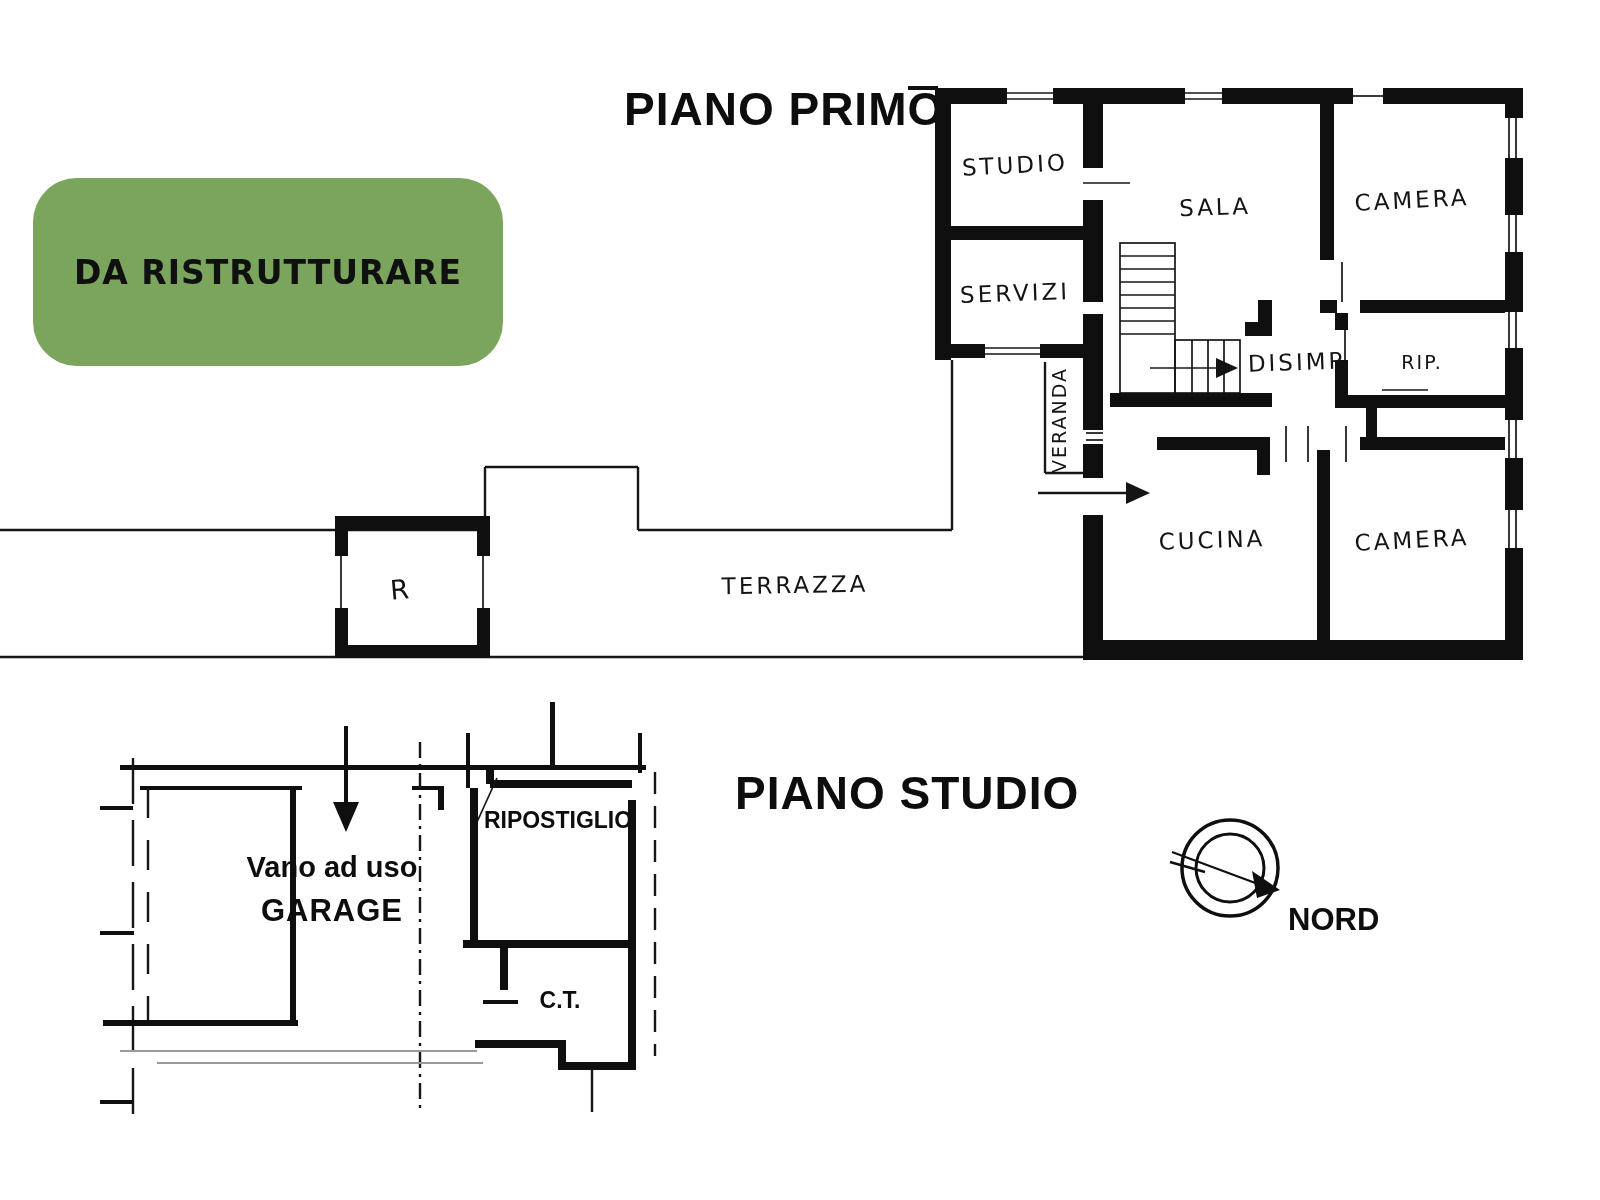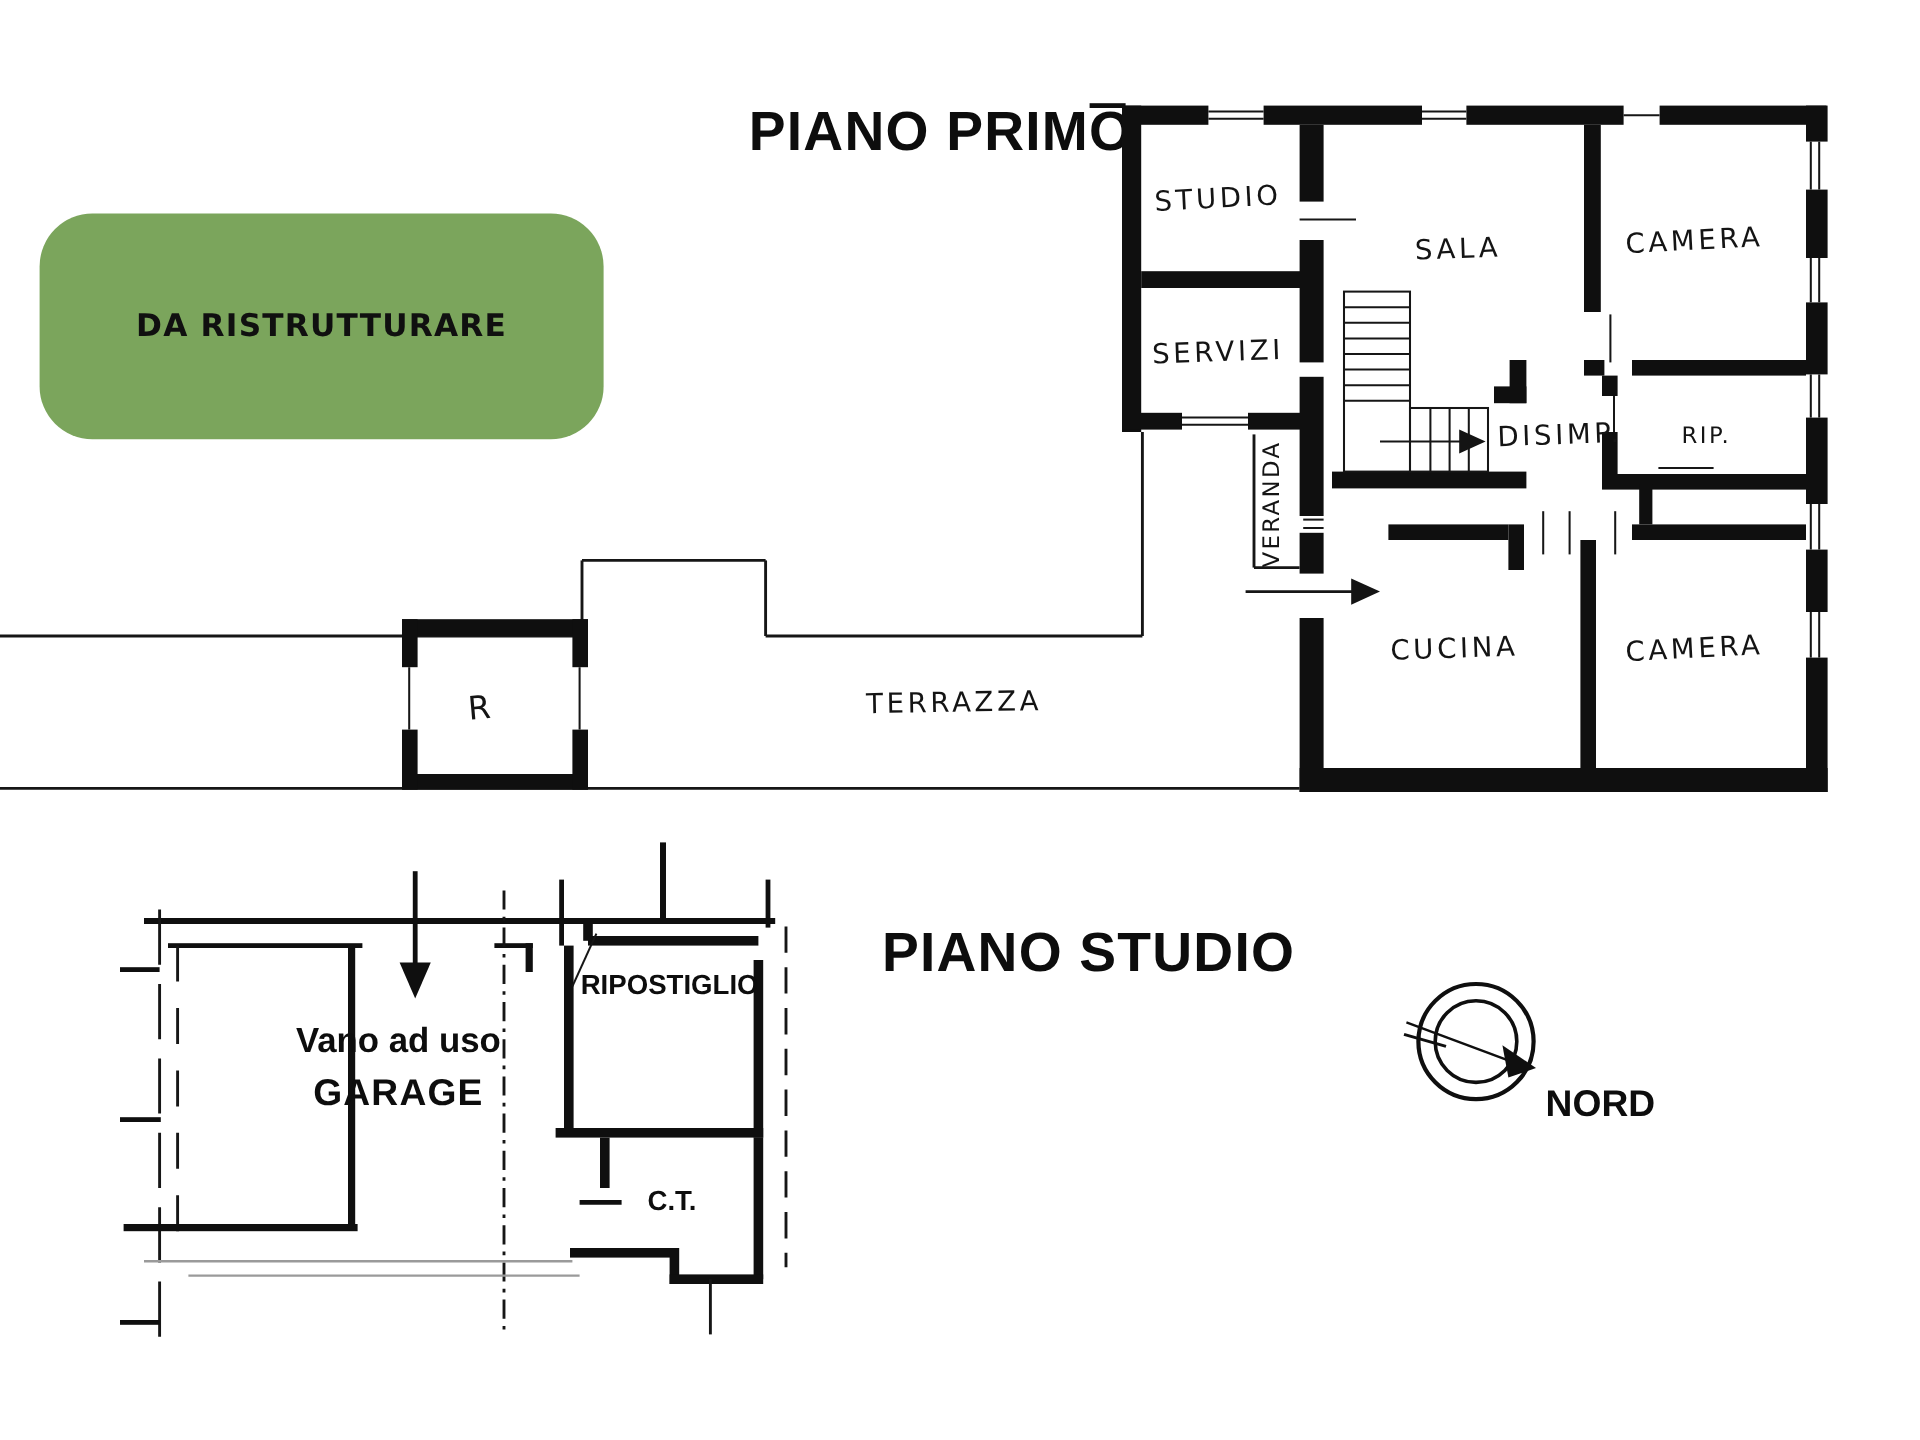--- a/index.html
+++ b/index.html
@@ -4,21 +4,21 @@
 <style>
   html,body{margin:0;padding:0;background:#ffffff;}
   .canvas{position:relative;width:1600px;height:1200px;background:#ffffff;overflow:hidden;
           font-family:"Liberation Sans",sans-serif;}
   .floor-title{position:absolute;font-weight:bold;font-size:46px;letter-spacing:1px;color:#0d0d0d;
                font-family:"Liberation Sans",sans-serif;white-space:nowrap;}
   #title-first{left:604px;top:82px;margin-left:20px;}
   #title-ground{left:735px;top:766px;}
   .badge{position:absolute;left:33px;top:178px;width:470px;height:188px;background:#7ba55c;
          border-radius:44px;display:flex;align-items:center;justify-content:center;}
-  .badge span{font-family:"DejaVu Sans",sans-serif;font-weight:bold;font-size:26px;
+  .badge span{font-family:"DejaVu Sans",sans-serif;font-weight:bold;font-size:33px;
               letter-spacing:1px;color:#101010;white-space:nowrap;}
   .nord-label{position:absolute;left:1288px;top:902px;font-weight:bold;font-size:31px;color:#0d0d0d;}
   svg.plan{position:absolute;left:0;top:0;}
   .wall{fill:#0f0f0f;stroke:none;}
   .thin{stroke:#161616;stroke-width:2.4;fill:none;}
   .hair{stroke:#161616;stroke-width:1.7;fill:none;}
   .gray{stroke:#9a9a9a;stroke-width:2;fill:none;}
   text.hw{font-family:"DejaVu Sans",sans-serif;font-size:23px;letter-spacing:3px;fill:#141414;}
   text.hw-sm{font-family:"DejaVu Sans",sans-serif;font-size:19px;letter-spacing:2px;fill:#141414;}
   text.hw-big{font-family:"DejaVu Sans",sans-serif;font-size:27px;letter-spacing:1px;fill:#141414;}

